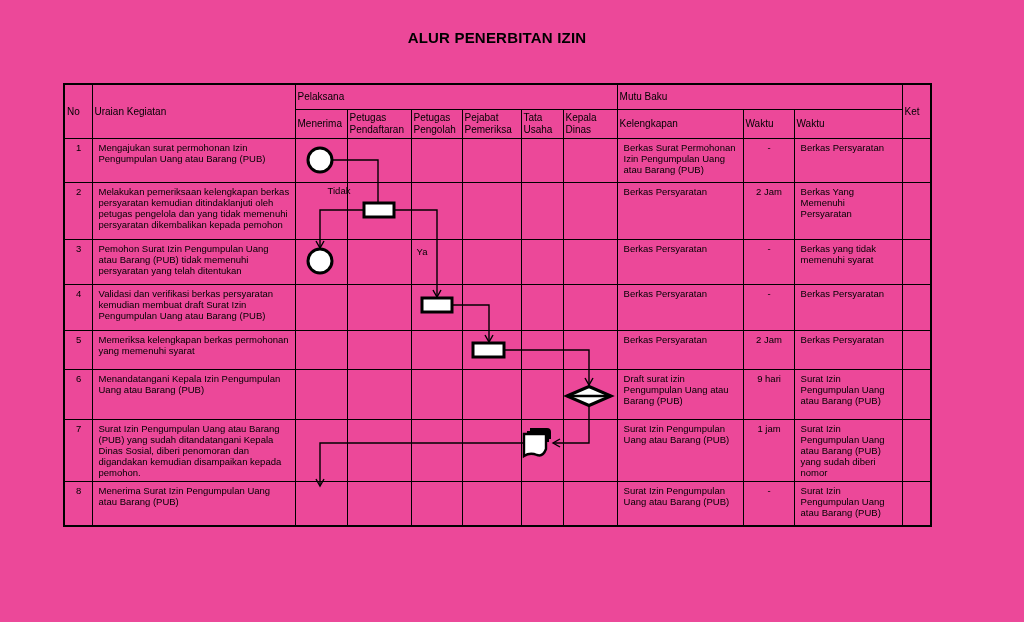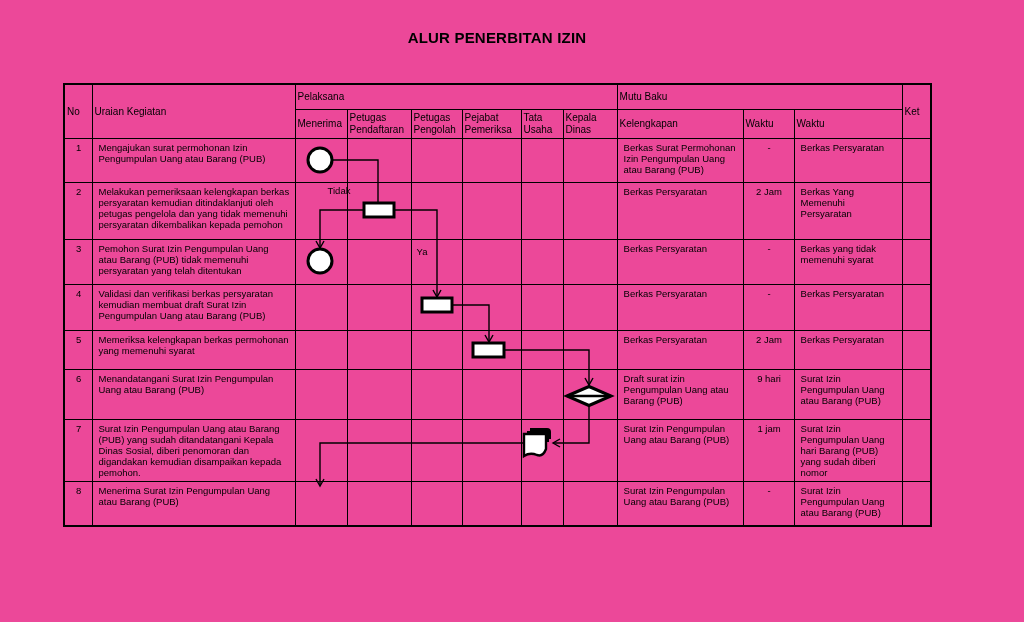--- a/index.html
+++ b/index.html
@@ -132,21 +132,21 @@
           <td class="c-flow"></td>
           <td class="c-flow"></td>
           <td class="c-flow"></td>
         <td>Berkas Persyaratan</td>
         <td class="c-waktu">2 Jam</td>
         <td>Berkas Persyaratan</td>
         <td class="c-ket"></td>
       </tr>
       <tr style="height:50px">
         <td class="c-no">6</td>
-        <td>Menandatangani Surat Izin Pengumpulan Uang atau Barang (PUB)</td>
+        <td>Menandatangani Kepala Izin Pengumpulan Uang atau Barang (PUB)</td>
         <td class="c-flow"></td>
           <td class="c-flow"></td>
           <td class="c-flow"></td>
           <td class="c-flow"></td>
           <td class="c-flow"></td>
           <td class="c-flow"></td>
         <td>Draft surat izin Pengumpulan Uang atau Barang (PUB)</td>
         <td class="c-waktu">9 hari</td>
         <td>Surat Izin Pengumpulan Uang atau Barang (PUB)</td>
         <td class="c-ket"></td>
@@ -155,21 +155,21 @@
         <td class="c-no">7</td>
         <td>Surat Izin Pengumpulan Uang atau Barang (PUB) yang sudah ditandatangani Kepala Dinas Sosial, diberi penomoran dan digandakan kemudian disampaikan kepada pemohon.</td>
         <td class="c-flow"></td>
           <td class="c-flow"></td>
           <td class="c-flow"></td>
           <td class="c-flow"></td>
           <td class="c-flow"></td>
           <td class="c-flow"></td>
         <td>Surat Izin Pengumpulan Uang atau Barang (PUB)</td>
         <td class="c-waktu">1 jam</td>
-        <td>Surat Izin Pengumpulan Uang hari Barang (PUB) yang sudah diberi nomor</td>
+        <td>Surat Izin Pengumpulan Uang atau Barang (PUB) yang sudah diberi nomor</td>
         <td class="c-ket"></td>
       </tr>
       <tr style="height:45px">
         <td class="c-no">8</td>
         <td>Menerima Surat Izin Pengumpulan Uang atau Barang (PUB)</td>
         <td class="c-flow"></td>
           <td class="c-flow"></td>
           <td class="c-flow"></td>
           <td class="c-flow"></td>
           <td class="c-flow"></td>

